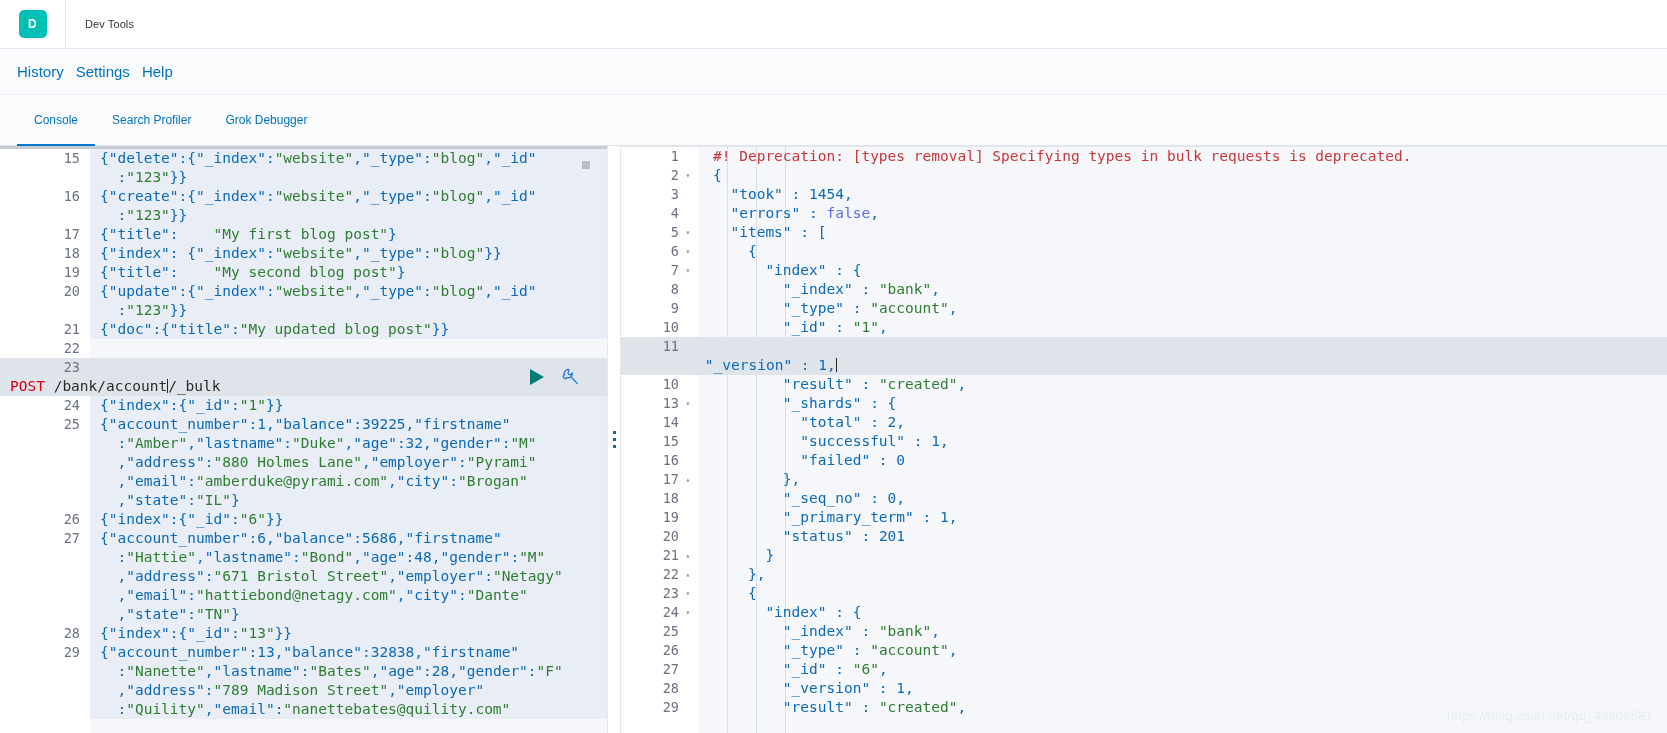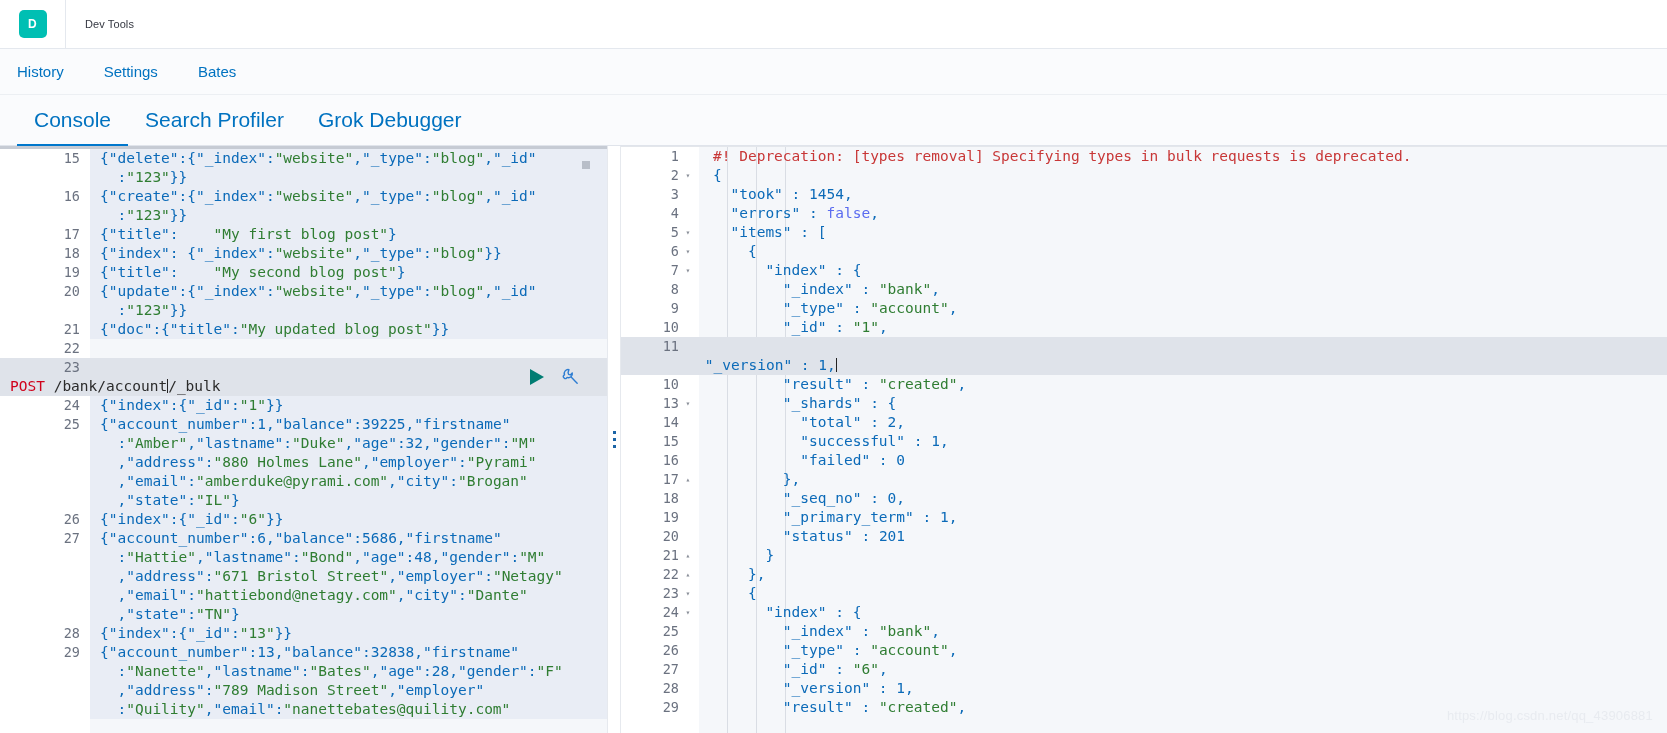--- a/index.html
+++ b/index.html
@@ -28,34 +28,34 @@
   }
   .app-title {
     margin-left: 19px; font-size: 11px; color: #343741; font-weight: 400;
     letter-spacing: .1px;
   }
 
   
   .navbar {
     height: 46px; min-height:46px; display: flex; align-items: center;
     padding-left: 17px; background: #fafbfd; border-bottom: 1px solid #eceff3;
-    gap: 40px;
+    gap: 12px;
   }
   .nav-link {
     font-size: 15px; color: #0072c0; cursor: pointer; line-height: 1;
   }
 
   
   .tabbar {
     height: 51px; min-height:51px; display: flex; align-items: stretch;
     padding-left: 17px; background: #fafbfd; border-bottom: 1px solid #e0e4eb;
   }
   .tab {
     display: flex; align-items: center; padding: 0 17px;
-    font-size: 21px; color: #0072c0; cursor: pointer;
+    font-size: 12px; color: #0072c0; cursor: pointer;
     border-bottom: 2px solid transparent; position: relative; top: 1px;
   }
   .tab.active { border-bottom-color: #0077cc; color: #0072c0; }
 
   
   .workspace { flex: 1; display: flex; position: relative; background: #737373; min-height:0; }
 
   .pane-left  { width: 607px; min-width:607px; position: relative; background: #f5f7fa; overflow: hidden; }
   .pane-right { flex: 1; position: relative; background: #f5f7fa; overflow: hidden; }
 
@@ -157,21 +157,21 @@
   <div class="header">
     <div class="logo-cell">
       <div class="logo-badge">D</div>
     </div>
     <div class="app-title">Dev Tools</div>
   </div>
 
   <div class="navbar">
     <span class="nav-link">History</span>
     <span class="nav-link">Settings</span>
-    <span class="nav-link">Bates</span>
+    <span class="nav-link">Help</span>
   </div>
 
   <div class="tabbar">
     <div class="tab active">
         <span>Console</span>
       </div>
     <div class="tab">
         <span>Search Profiler</span>
       </div>
     <div class="tab">

